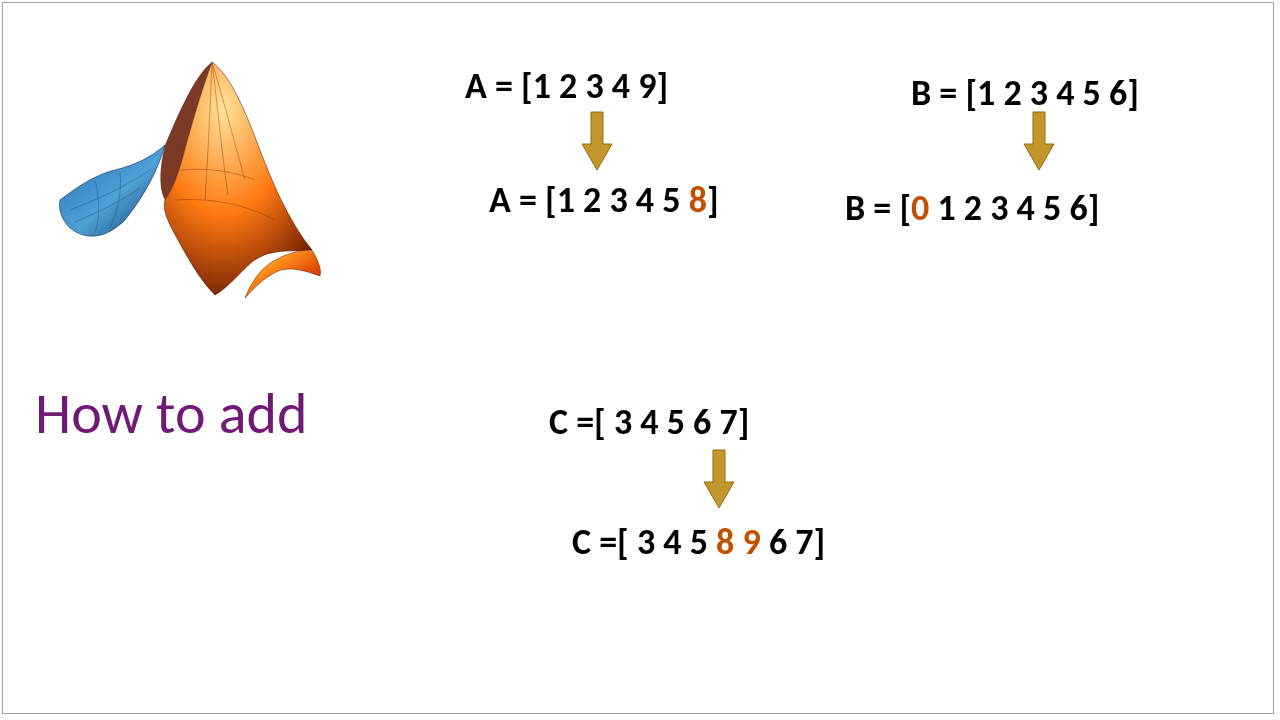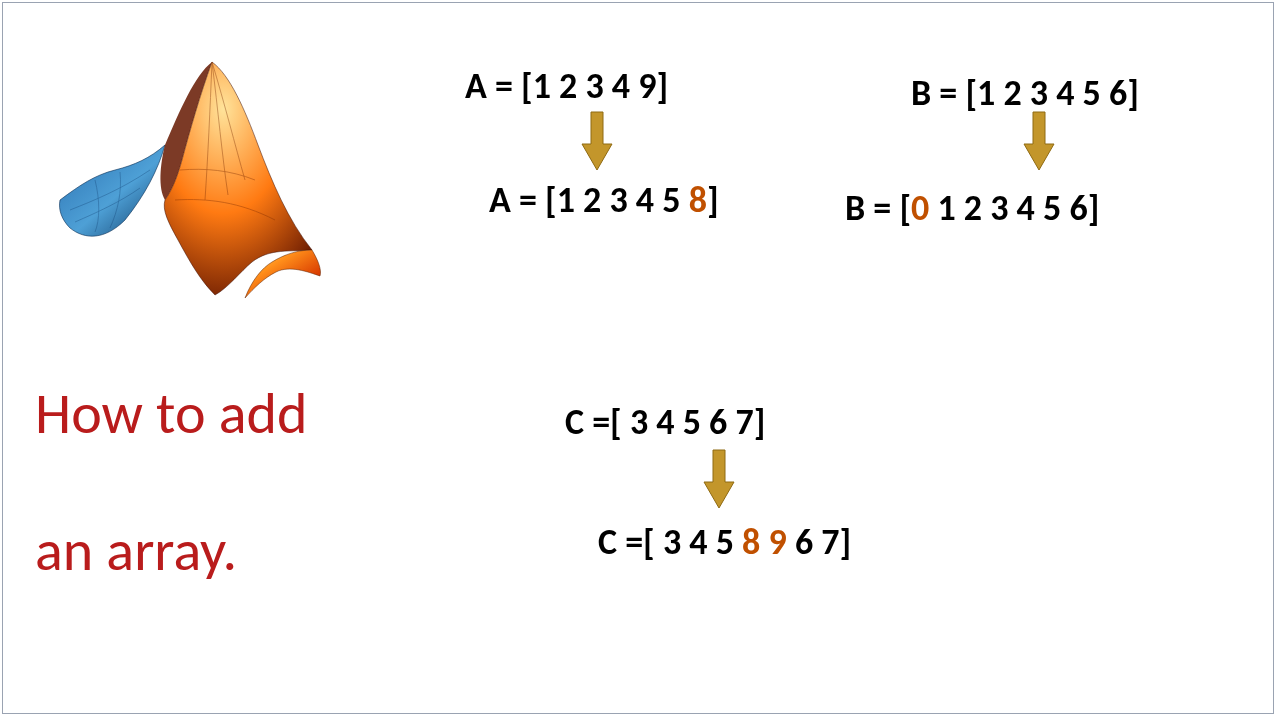--- a/index.html
+++ b/index.html
@@ -13,21 +13,21 @@
   }
   .frame {
     position: absolute;
     top: 2px; left: 2px;
     width: 1272px; height: 712px;
     border: 1px solid #9aa3b2;
     box-sizing: border-box;
   }
   .abs { position: absolute; }
   .title {
-    color: #b91c1c;
+    color: #701a75;
     font-size: 58px;
     line-height: 1.18;
     font-weight: 400;
   }
   .arr {
     font-size: 36px;
     font-weight: 600;
     color: #000;
   }
   .orange { color: #c05000; }
@@ -100,21 +100,20 @@
     <path d="M30 160 C55 150 80 140 110 120"></path>
     <path d="M35 172 C58 162 80 152 100 138"></path>
     <path d="M55 130 C60 150 60 170 55 182"></path>
     <path d="M80 122 C82 142 78 160 70 178"></path>
   </g>
 </svg>
 
 <div class="abs title" style="left:35px; top:380px;">
   <span>How to add</span><br>
   <br>
-  <span>an array.</span>
 </div>
 
 <div class="abs arr" style="left:465px; top:64px;">
   <span>A = [1 2 3 4 9]</span>
 </div>
 <svg class="abs" style="left:580px; top:110px;" width="34" height="62" viewBox="0 0 34 62">
   <path d="M11 2 H23 V34 H32 L17 60 L2 34 H11 Z" fill="#c3962b" stroke="#8f6a12" stroke-width="1"></path>
 </svg>
 <div class="abs arr" style="left:465px; top:178px;margin-left:24px;">
   <span>A = [1 2 3 4 5 </span><span class="orange">8</span><span>]</span>
@@ -123,21 +122,21 @@
 <div class="abs arr" style="left:875px; top:71px;margin-left:36px;">
   <span>B = [1 2 3 4 5 6]</span>
 </div>
 <svg class="abs" style="left:1022px; top:110px;" width="34" height="62" viewBox="0 0 34 62">
   <path d="M11 2 H23 V34 H32 L17 60 L2 34 H11 Z" fill="#c3962b" stroke="#8f6a12" stroke-width="1"></path>
 </svg>
 <div class="abs arr" style="left:845px; top:186px;">
   <span>B = [</span><span class="orange">0</span><span> 1 2 3 4 5 6]</span>
 </div>
 
-<div class="abs arr" style="left:565px; top:400px;text-align:center;">
+<div class="abs arr" style="left:549px; top:400px;text-align:center;">
   <span>C =[ 3 4 5 6 7]</span>
 </div>
 <svg class="abs" style="left:702px; top:448px;" width="34" height="62" viewBox="0 0 34 62">
   <path d="M11 2 H23 V34 H32 L17 60 L2 34 H11 Z" fill="#c3962b" stroke="#8f6a12" stroke-width="1"></path>
 </svg>
-<div class="abs arr" style="left:598px; top:520px;text-align:right;">
+<div class="abs arr" style="left:572px; top:520px;text-align:right;">
   <span>C =[ 3 4 5 </span><span class="orange">8 9</span><span> 6 7]</span>
 </div>
 
 </body></html>

